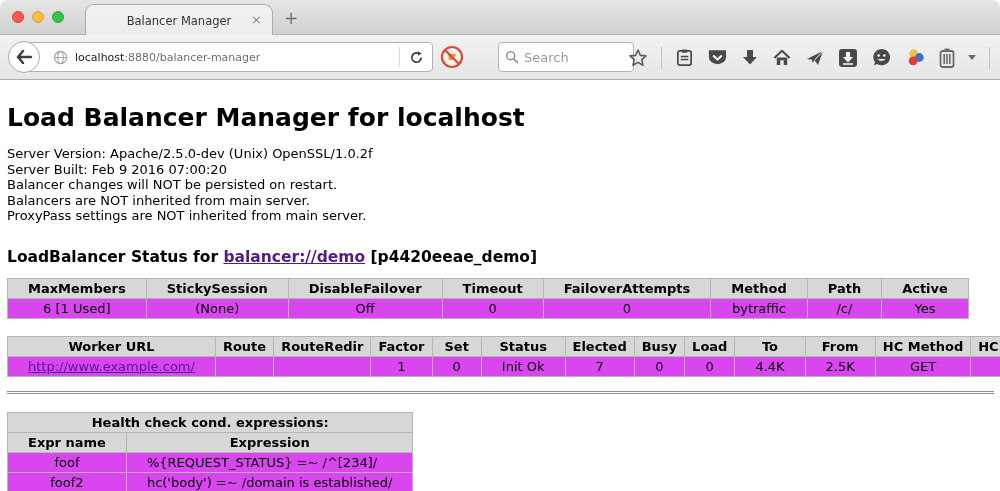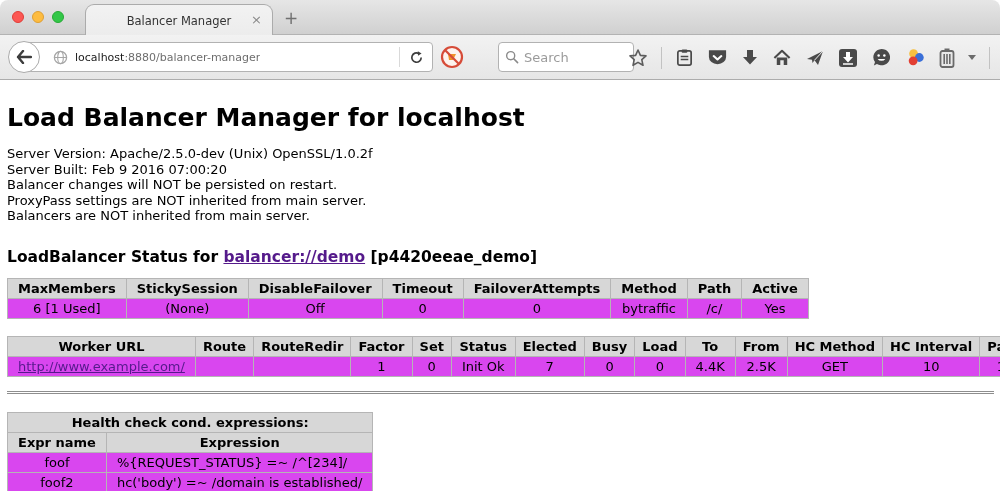--- a/index.html
+++ b/index.html
@@ -46,21 +46,21 @@
 
   
   .content { padding:10px 6px 0 7px; background:#fff; color:#000; }
   h1.page-title { font-size:25px; font-weight:bold; margin:13px 0 14px 0; letter-spacing:0; }
   .info p { font-size:13px; line-height:15.5px; }
   h3.lb-heading { font-size:15.5px; font-weight:bold; margin:24px 0 12px 0; }
   h3.lb-heading a { color:#551a8b; }
 
   table { border-collapse:collapse; font-size:13px; margin-bottom:14px; }
   table, th, td { border:1px solid #9a9a9a; }
-  th, td { border-color:#b5b5b5; padding:2px 10px; text-align:center; white-space:nowrap; }
+  th, td { border-color:#b5b5b5; padding:2px 20px; text-align:center; white-space:nowrap; }
   table { border:1px solid #8a8a8a; }
   th { background:#d7d7d7; font-weight:bold; }
   td { background:#d946ef; height:20px; }
   td.left, th.left { text-align:left; }
   a.worker-link { color:#551a8b; text-decoration:underline; }
 
   .balancer-table { margin-top:2px; }
   .worker-table { margin-top:17px; }
   .worker-table th { padding:2px 7px; }
   .health-table { margin-top:18px; }
@@ -204,22 +204,22 @@
   </div>
 
   <div class="content">
 
     <h1 class="page-title">Load Balancer Manager for localhost</h1>
 
     <div class="info">
       <p>Server Version: Apache/2.5.0-dev (Unix) OpenSSL/1.0.2f</p>
       <p>Server Built: Feb 9 2016 07:00:20</p>
       <p>Balancer changes will NOT be persisted on restart.</p>
+      <p>Balancers are NOT inherited from main server.</p>
       <p>ProxyPass settings are NOT inherited from main server.</p>
-      <p>Balancers are NOT inherited from main server.</p>
     </div>
 
     <h3 class="lb-heading"><span>LoadBalancer Status for </span><a href="#">balancer://demo</a><span> [p4420eeae_demo]</span></h3>
 
     <table class="balancer-table">
       <tbody>
           <tr>
         <th style="width:95px">MaxMembers</th>
         <th style="width:97px">StickySession</th>
         <th style="width:107px">DisableFailover</th>

